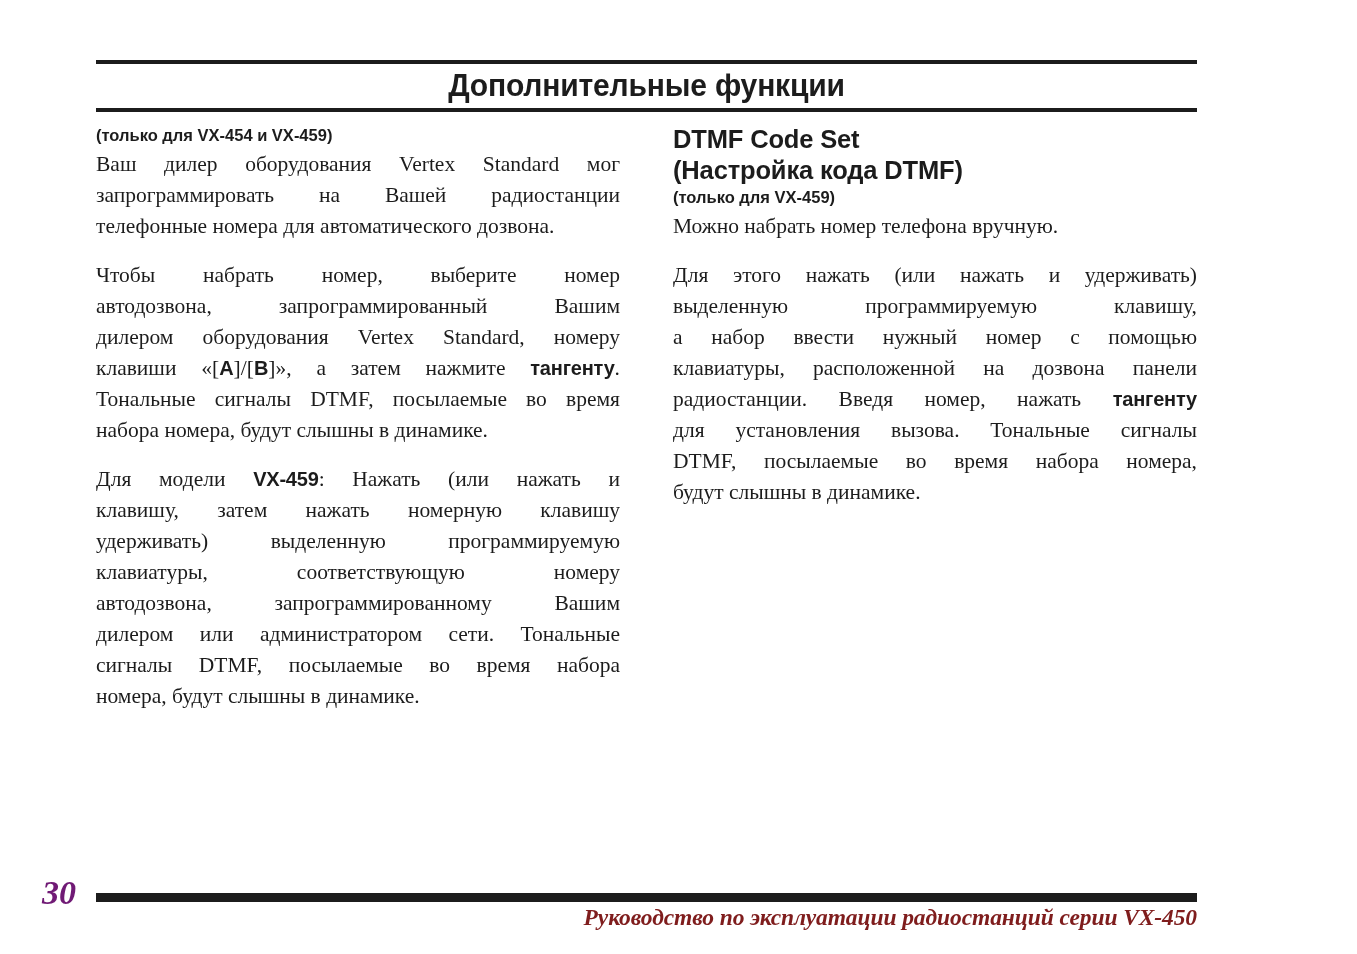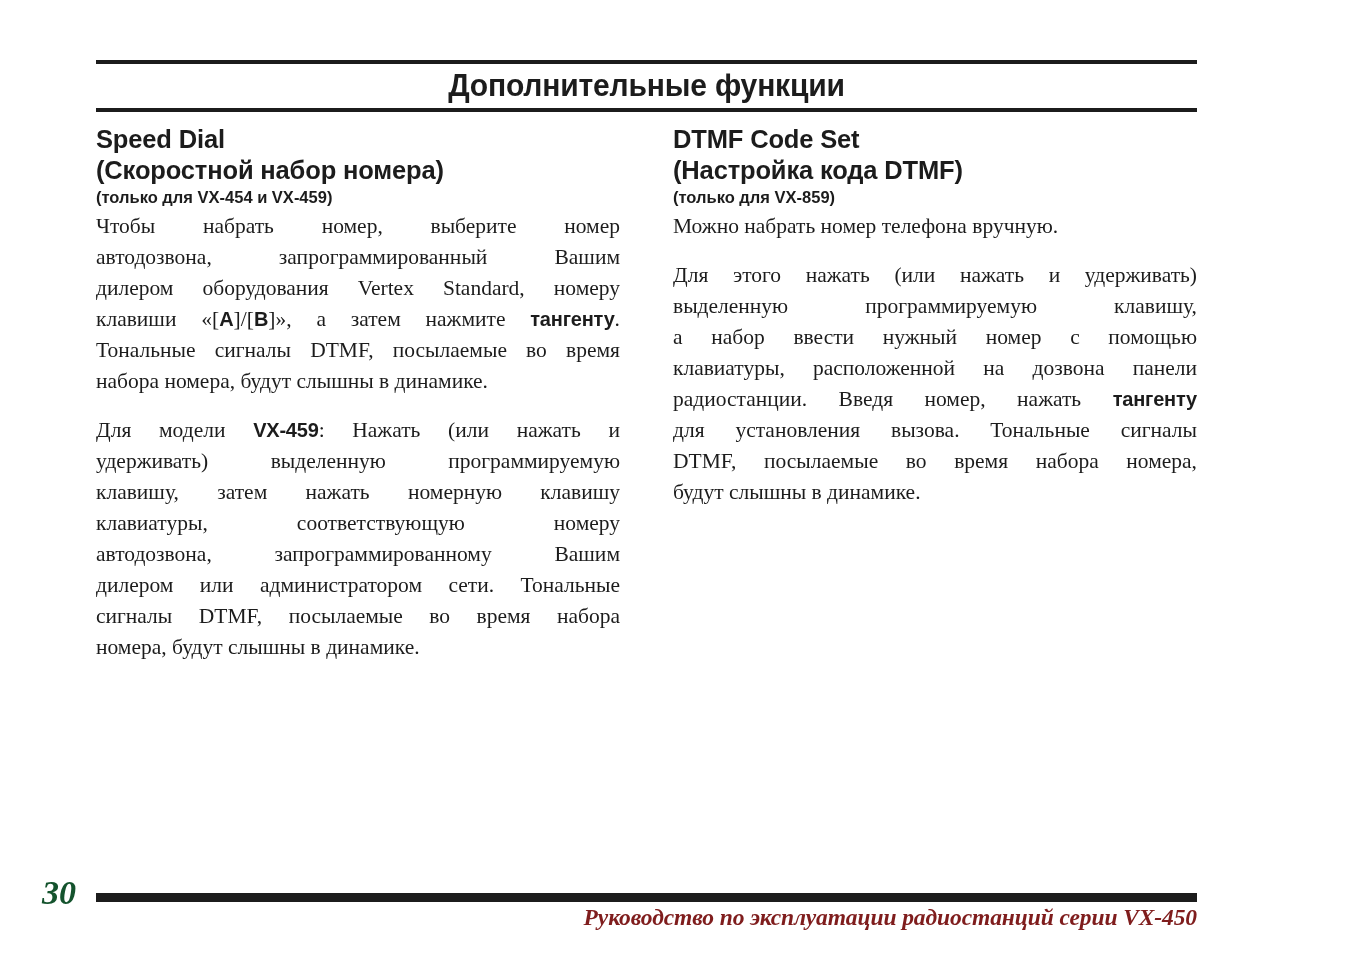--- a/index.html
+++ b/index.html
@@ -126,21 +126,21 @@
   .footer { position: absolute; left: 0; top: 0; width: 1357px; height: 954px; }
   .folio {
     position: absolute;
     left: 42px;
     top: 876px;
     font-family: "Liberation Serif", "DejaVu Serif", serif;
     font-style: italic;
     font-weight: bold;
     font-size: 34px;
     line-height: 34px;
-    color: #14532d;
+    color: #701a75;
   }
   .footer-bar {
     position: absolute;
     left: 96px;
     top: 893px;
     width: 1101px;
     height: 9px;
     background: #1c1c1c;
   }
   .footer-text {
@@ -164,61 +164,62 @@
 <div class="page">
 
   <div class="rule rule-top"></div>
   <div class="page-title">Дополнительные функции</div>
   <div class="rule rule-under"></div>
 
   <div class="columns">
 
     <div class="col col-left">
 
-      <h2 class="sec-title">
-        <span class="ln">Speed Dial</span>
-        <span class="ln">(Скоростной набор номера)</span>
-      </h2>
 
       <div class="sec-sub">(только для VX-454 и VX-459)</div>
 
+      <p class="body">
+        <span class="jline">Ваш дилер оборудования Vertex Standard мог</span>
+        <span class="jline">запрограммировать на Вашей радиостанции</span>
+        <span class="jline last">телефонные номера для автоматического дозвона.</span>
+      </p>
 
       <p class="body">
         <span class="jline">Чтобы набрать номер, выберите номер</span>
         <span class="jline">автодозвона, запрограммированный Вашим</span>
         <span class="jline">дилером оборудования Vertex Standard, номеру</span>
         <span class="jline">клавиши
           «[<span class="key">A</span>]/[<span class="key">B</span>]»,
           а затем нажмите <span class="bsans">тангенту</span>.</span>
         <span class="jline">Тональные сигналы DTMF, посылаемые во время</span>
         <span class="jline last">набора номера, будут слышны в динамике.</span>
       </p>
 
       <p class="body">
         <span class="jline">Для модели
           <span class="bsans">VX-459</span>: Нажать (или нажать и</span>
+        <span class="jline">клавишу, затем нажать номерную клавишу</span>
         <span class="jline">удерживать) выделенную программируемую</span>
-        <span class="jline">клавишу, затем нажать номерную клавишу</span>
         <span class="jline">клавиатуры, соответствующую номеру</span>
         <span class="jline">автодозвона, запрограммированному Вашим</span>
         <span class="jline">дилером или администратором сети. Тональные</span>
         <span class="jline">сигналы DTMF, посылаемые во время набора</span>
         <span class="jline last">номера, будут слышны в динамике.</span>
       </p>
 
     </div>
 
     <div class="col col-right">
 
       <h2 class="sec-title">
         <span class="ln">DTMF Code Set</span>
         <span class="ln">(Настройка кода DTMF)</span>
       </h2>
 
-      <div class="sec-sub">(только для VX-859)</div>
+      <div class="sec-sub">(только для VX-459)</div>
 
       <p class="body">
         <span class="jline last">Можно набрать номер телефона вручную.</span>
       </p>
 
       <p class="body">
         <span class="jline">Для этого нажать (или нажать и удерживать)</span>
         <span class="jline">выделенную программируемую клавишу,</span>
         <span class="jline">а набор ввести нужный номер с помощью</span>
         <span class="jline">клавиатуры, расположенной на дозвона панели</span>

